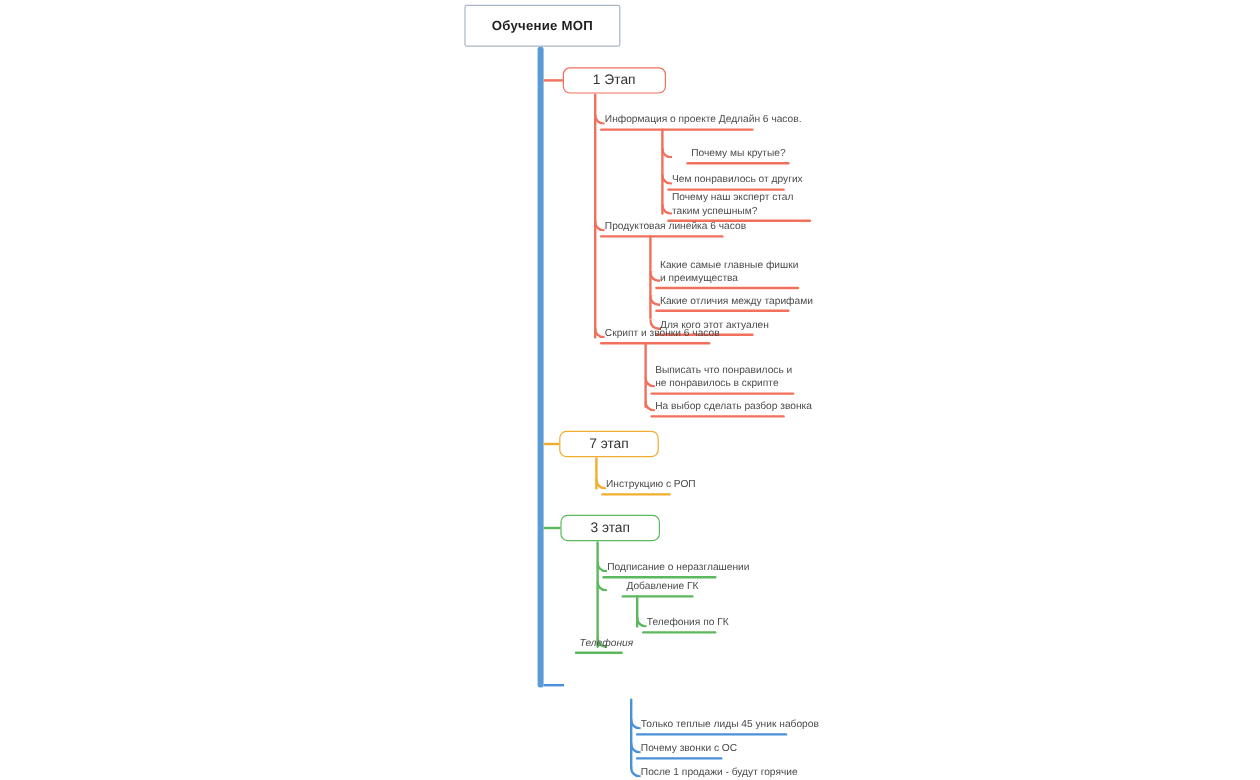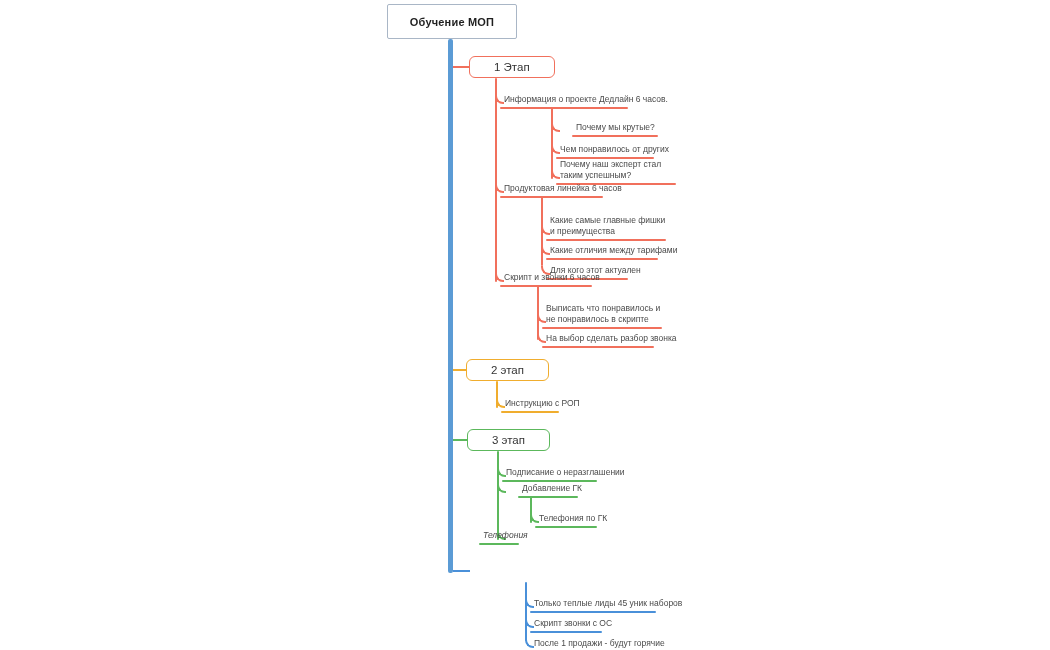--- a/index.html
+++ b/index.html
@@ -201,21 +201,21 @@
     <span class="leaf-underline" style="width:120px; background:#f1705c;"></span>
   </div>
   <div class="elbow" style="left:537px; top:334px; border-color:#f1705c;"></div>
   <div class="leaf" style="left:542px; top:333px;">
     <span class="leaf-text">На выбор сделать разбор звонка</span>
     <span class="leaf-underline" style="width:112px; background:#f1705c;"></span>
   </div>
 
   <div class="stage-stub" style="left:453px; top:369px; width:13px; background:#f0ad2e;"></div>
   <div class="stage-box" style="left:466px; top:359px; border-color:#f0ad2e;">
-    <span class="stage-label">2 этап</span>
+    <span class="stage-label">7 этап</span>
   </div>
   <div class="trunk" style="left:496px; top:381px; height:27px; background:#f0ad2e;"></div>
   <div class="elbow" style="left:496px; top:399px; border-color:#f0ad2e;"></div>
   <div class="leaf" style="left:501px; top:398px;">
     <span class="leaf-text">Инструкцию с РОП</span>
     <span class="leaf-underline" style="width:58px; background:#f0ad2e;"></span>
   </div>
 
   <div class="stage-stub" style="left:453px; top:439px; width:14px; background:#5cb85c;"></div>
   <div class="stage-box" style="left:467px; top:429px; border-color:#5cb85c;">
@@ -251,21 +251,21 @@
   <div class="trunk" style="left:525px; top:582px; height:59px; background:#4a90d9;"></div>
 
   <div class="elbow" style="left:525px; top:599px; border-color:#4a90d9;"></div>
   <div class="leaf" style="left:530px; top:598px;text-align:right;">
     <span class="leaf-text">Только теплые лиды 45 уник наборов</span>
     <span class="leaf-underline" style="width:126px; background:#4a90d9;"></span>
   </div>
 
   <div class="elbow" style="left:525px; top:619px; border-color:#4a90d9;"></div>
   <div class="leaf" style="left:530px; top:618px;">
-    <span class="leaf-text">Скрипт звонки с ОС</span>
+    <span class="leaf-text">Почему звонки с ОС</span>
     <span class="leaf-underline" style="width:72px; background:#4a90d9;"></span>
   </div>
 
   <div class="elbow" style="left:525px; top:639px; border-color:#4a90d9;"></div>
   <div class="leaf" style="left:530px; top:638px;">
     <span class="leaf-text">После 1 продажи - будут горячие</span>
 
   </div>
 
 </div>

